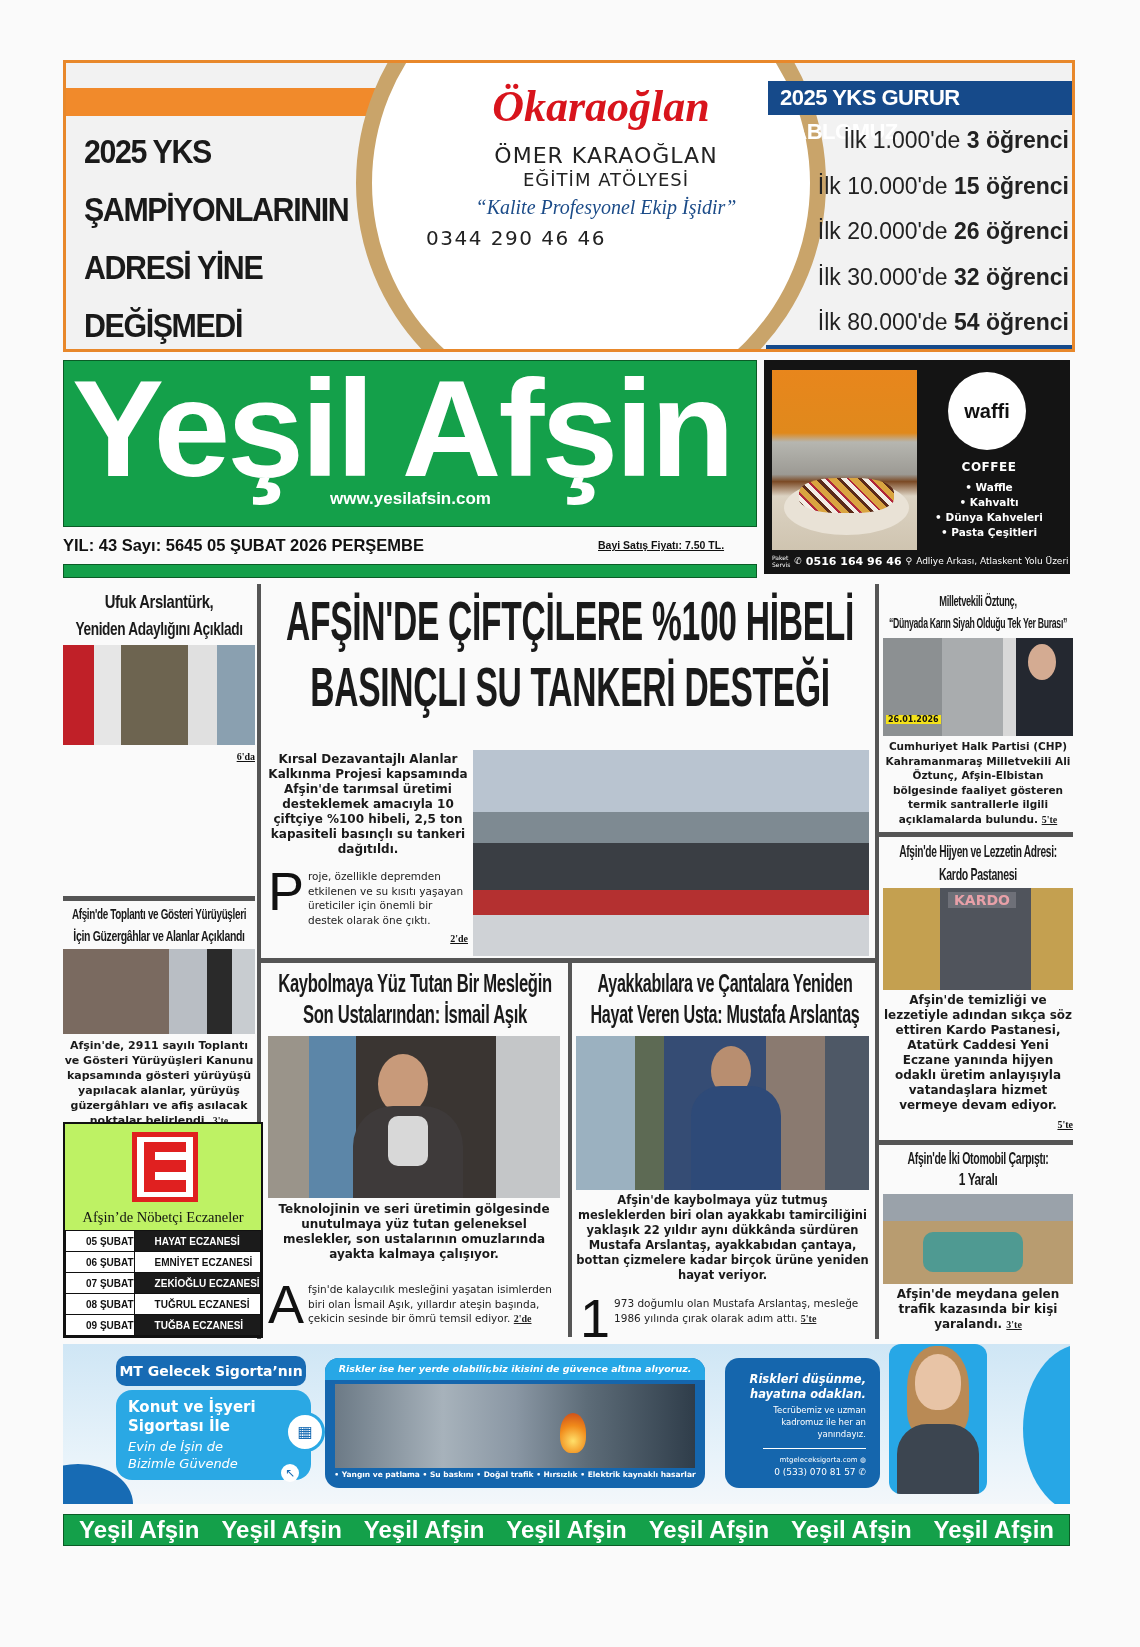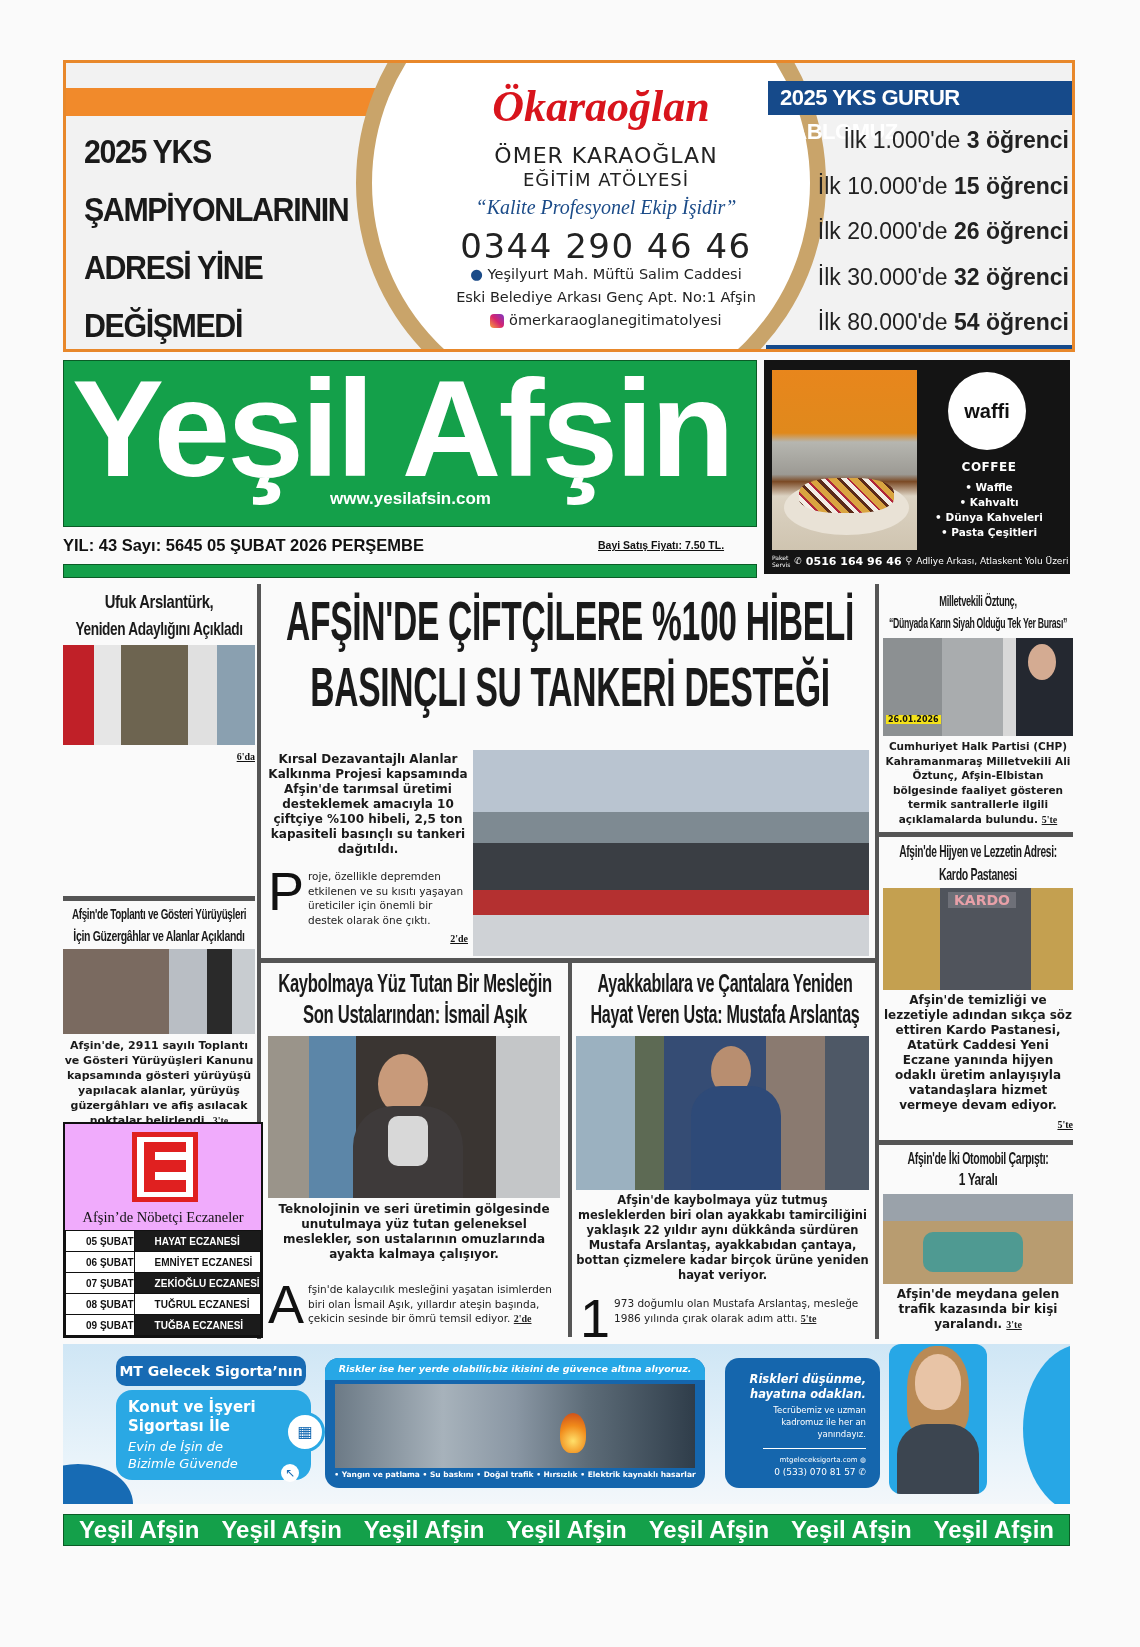--- a/index.html
+++ b/index.html
@@ -8,21 +8,21 @@
   
   .topad { left: 63px; top: 60px; width: 1012px; height: 292px; border: 3px solid #e8882b; background: #f2f2f2; overflow: hidden; }
   .topad .orangebar { left: 0; top: 25px; width: 330px; height: 28px; background: #f18a2b; }
   .topad .left-text { left: 18px; top: 60px; width: 330px; }
   .topad .left-text div { font-family: "Liberation Sans", sans-serif; font-weight: bold; font-size: 33px; line-height: 58px; letter-spacing: -1.5px; color: #1a1a1a; transform: scaleX(0.92); transform-origin: left; white-space: nowrap; }
   .topad .circle { left: 290px; top: -120px; width: 470px; height: 480px; border-radius: 50%; background: #fff; border: 16px solid #c9a46a; }
   .topad .logo { left: 335px; top: 18px; width: 400px; text-align: center; font-family: "Liberation Serif", serif; font-style: italic; font-weight: bold; font-size: 44px; color: #d8141c; }
   .topad .brand1 { left: 360px; top: 80px; width: 360px; text-align: center; font-size: 22px; letter-spacing: 1px; color: #222; }
   .topad .brand2 { left: 360px; top: 106px; width: 360px; text-align: center; font-size: 18px; letter-spacing: 1px; color: #222; }
   .topad .slogan { left: 340px; top: 133px; width: 400px; text-align: center; font-family: "Liberation Serif", serif; font-style: italic; font-size: 20px; color: #1b4b88; }
-  .topad .phone { left: 360px; top: 163px; width: 360px; text-align: center; font-size: 34px; letter-spacing: 1.5px; color: #222; }
+  .topad .phone { left: 360px; top: 163px; width: 360px; font-size: 20px; letter-spacing: 1.5px; color: #222; }
   .topad .addr { left: 340px; top: 200px; width: 400px; text-align: center; font-size: 14.5px; line-height: 23px; color: #222; }
   .topad .rightbar { left: 702px; top: 18px; width: 310px; height: 34px; background: #164a8a; color: #fff; font-family: "Liberation Sans", sans-serif; font-weight: bold; font-size: 22px; line-height: 34px; padding-left: 12px; letter-spacing: -0.5px; }
   .topad .bluebottom { left: 700px; top: 282px; width: 320px; height: 5px; background: #164a8a; }
   .topad .ranks { left: 715px; top: 55px; width: 300px; }
   .topad .ranks div { font-family: "Liberation Sans", sans-serif; font-size: 23px; line-height: 45.5px; color: #222; white-space: nowrap; text-align: right; padding-right: 12px; }
   .topad .ranks b { font-weight: bold; }
   
   .mast { left: 63px; top: 360px; width: 694px; height: 167px; background: #14a04a; border: 1px solid #0a5c26; }
   .mast .title { left: 8px; top: -12px; font-family: "Liberation Sans", sans-serif; font-weight: bold; font-size: 138px; color: #fff; letter-spacing: -3px; white-space: nowrap; }
   .mast .url { left: 266px; top: 128px; font-family: "Liberation Sans", sans-serif; font-weight: bold; font-size: 17px; color: #fff; }
@@ -42,21 +42,21 @@
   
   .vline { background: #555; width: 4px; }
   .hline { background: #555; height: 5px; }
   .head-cond { font-family: "Liberation Sans", sans-serif; font-weight: bold; color: #1a1a1a; text-align: center; letter-spacing: -0.5px; white-space: nowrap; }
   .lede { font-family: "DejaVu Sans", sans-serif; font-weight: bold; color: #1a1a1a; text-align: center; }
   .photo { background: #888; overflow: hidden; }
   .ref { font-family: "Liberation Serif", serif; font-weight: bold; font-size: 10px; text-decoration: underline; }
   .body-txt { font-family: "DejaVu Sans", sans-serif; font-size: 11px; line-height: 15px; color: #222; }
   .dropcap { font-family: "Liberation Sans", sans-serif; font-size: 54px; line-height: 44px; float: left; margin-right: 4px; color: #111; }
   
-  .pharm { left: 63px; top: 1122px; width: 200px; height: 216px; border: 2px solid #111; background: #f0abfc; }
+  .pharm { left: 63px; top: 1122px; width: 200px; height: 216px; border: 2px solid #111; background: #bef264; }
   .pharm .e { left: 67px; top: 8px; width: 66px; height: 70px; border: 5px solid #e02020; background: #fff; }
   .pharm .e .inner { position: absolute; left: 7px; top: 5px; right: 7px; bottom: 5px; background: #e02020; }
   .pharm .e .i1 { position: absolute; left: 18px; top: 15px; width: 33px; height: 8px; background: #fff; }
   .pharm .e .i2 { position: absolute; left: 18px; top: 35px; width: 33px; height: 8px; background: #fff; }
   .pharm .caption { left: 0; top: 85px; width: 196px; text-align: center; font-family: "Liberation Serif", serif; font-size: 14.5px; color: #111; }
   .pharm table { position: absolute; left: 0; top: 106px; width: 196px; border-collapse: collapse; }
   .pharm td { border: 1px solid #111; height: 21px; font-family: "Liberation Sans", sans-serif; font-weight: bold; font-size: 10px; padding-left: 20px; white-space: nowrap; }
   .pharm td.d { width: 60px; background: #fff; color: #111; }
   .pharm tr.dark td.n { background: #1b1b1b; color: #fff; }
   .pharm tr.light td.n { background: #fff; color: #111; }
@@ -98,25 +98,20 @@
     <div>ŞAMPİYONLARININ</div>
     <div>ADRESİ YİNE</div>
     <div>DEĞİŞMEDİ</div>
   </div>
   <div class="abs circle"></div>
   <div class="abs logo">Ökaraoğlan</div>
   <div class="abs brand1">ÖMER KARAOĞLAN</div>
   <div class="abs brand2">EĞİTİM ATÖLYESİ</div>
   <div class="abs slogan">“Kalite Profesyonel Ekip İşidir”</div>
   <div class="abs phone">0344 290 46 46</div>
-  <div class="abs addr">
-    <div><span style="color:#1b4b88">●</span> <span>Yeşilyurt Mah. Müftü Salim Caddesi</span></div>
-    <div>Eski Belediye Arkası Genç Apt. No:1 Afşin</div>
-    <div><span style="display:inline-block;width:14px;height:14px;border-radius:4px;background:linear-gradient(45deg,#f9a23b,#d6246e,#7b37c5);vertical-align:middle"></span> <span>ömerkaraoglanegitimatolyesi</span></div>
-  </div>
   <div class="abs rightbar">2025 YKS GURUR TABLOMUZ</div>
   <div class="abs ranks">
     <div><span>İlk 1.000'de </span><b>3 öğrenci</b></div>
     <div><span>İlk 10.000'de </span><b>15 öğrenci</b></div>
     <div><span>İlk 20.000'de </span><b>26 öğrenci</b></div>
     <div><span>İlk 30.000'de </span><b>32 öğrenci</b></div>
     <div><span>İlk 80.000'de </span><b>54 öğrenci</b></div>
   </div>
   <div class="abs bluebottom"></div>
 </div>

